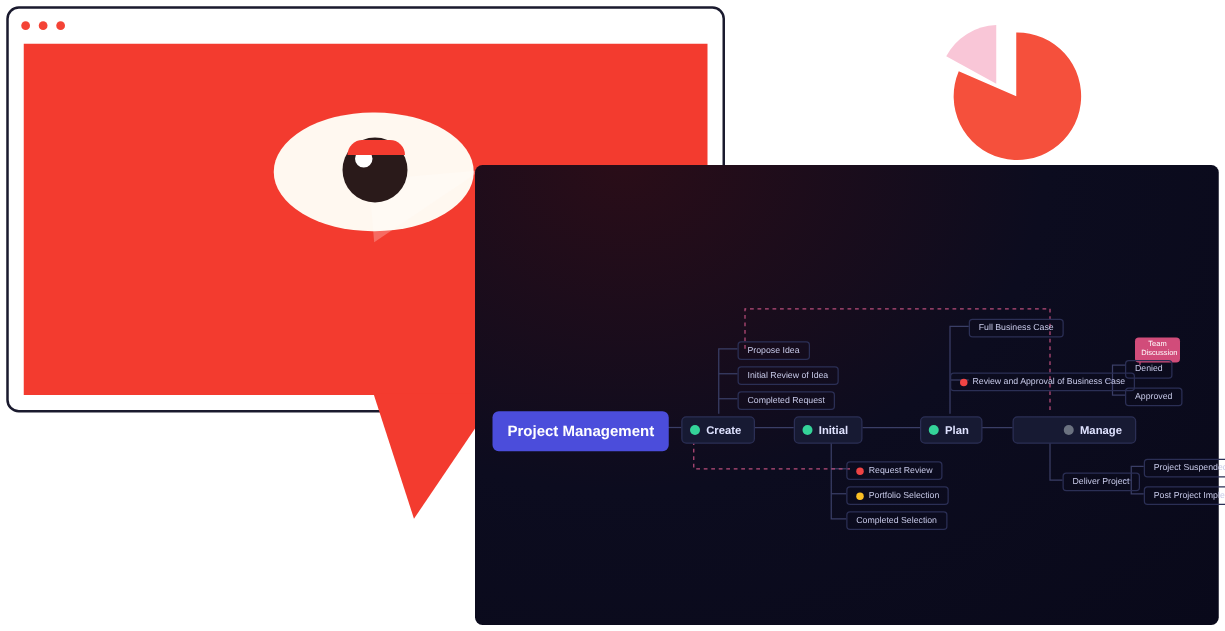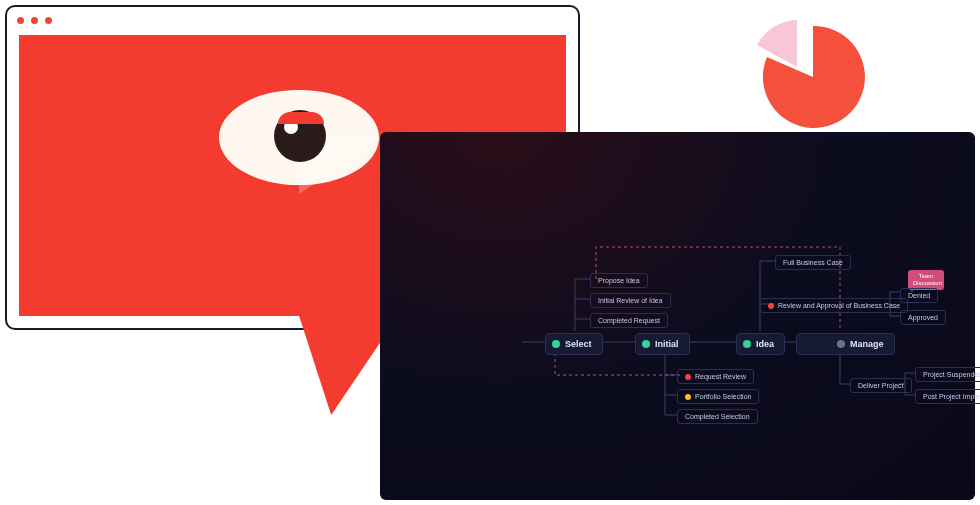--- a/index.html
+++ b/index.html
@@ -239,34 +239,37 @@
         <path d="M525 252 L525 263 L535 263"></path>
       </g>
       <g stroke="#b84c7a" stroke-width="1" fill="none" stroke-dasharray="3 3">
 
         <path d="M216 147 L216 115 L460 115 L460 199"></path>
         <path d="M300 243 L175 243 L175 219"></path>
         <path d="M532 160 L532 145 L556 145"></path>
       </g>
     </svg>
 
+    <div class="root-node" style="top:197px; left:14px;">
+      <span>Project Management</span>
+    </div>
 
     <div class="stage-node" style="top:201px; left:165px;">
       <span class="dotc dot-green"></span>
-      <span>Select</span>
+      <span>Create</span>
     </div>
     <div class="stage-node" style="top:201px; left:255px;">
       <span class="dotc dot-green"></span>
       <span>Initial</span>
     </div>
     <div class="stage-node" style="top:201px; left:356px;">
       <span class="dotc dot-green"></span>
-      <span>Idea</span>
-    </div>
-    <div class="stage-node" style="top:201px; left:416px;padding-left:40px;">
+      <span>Plan</span>
+    </div>
+    <div class="stage-node" style="top:201px; left:430px;padding-left:40px;">
       <span class="dotc dot-gray"></span>
       <span>Manage</span>
     </div>
 
     <div class="leaf-node" style="top:141px; left:210px;">
       <span>Propose Idea</span>
     </div>
     <div class="leaf-node" style="top:161px; left:210px;">
       <span>Initial Review of Idea</span>
     </div>

